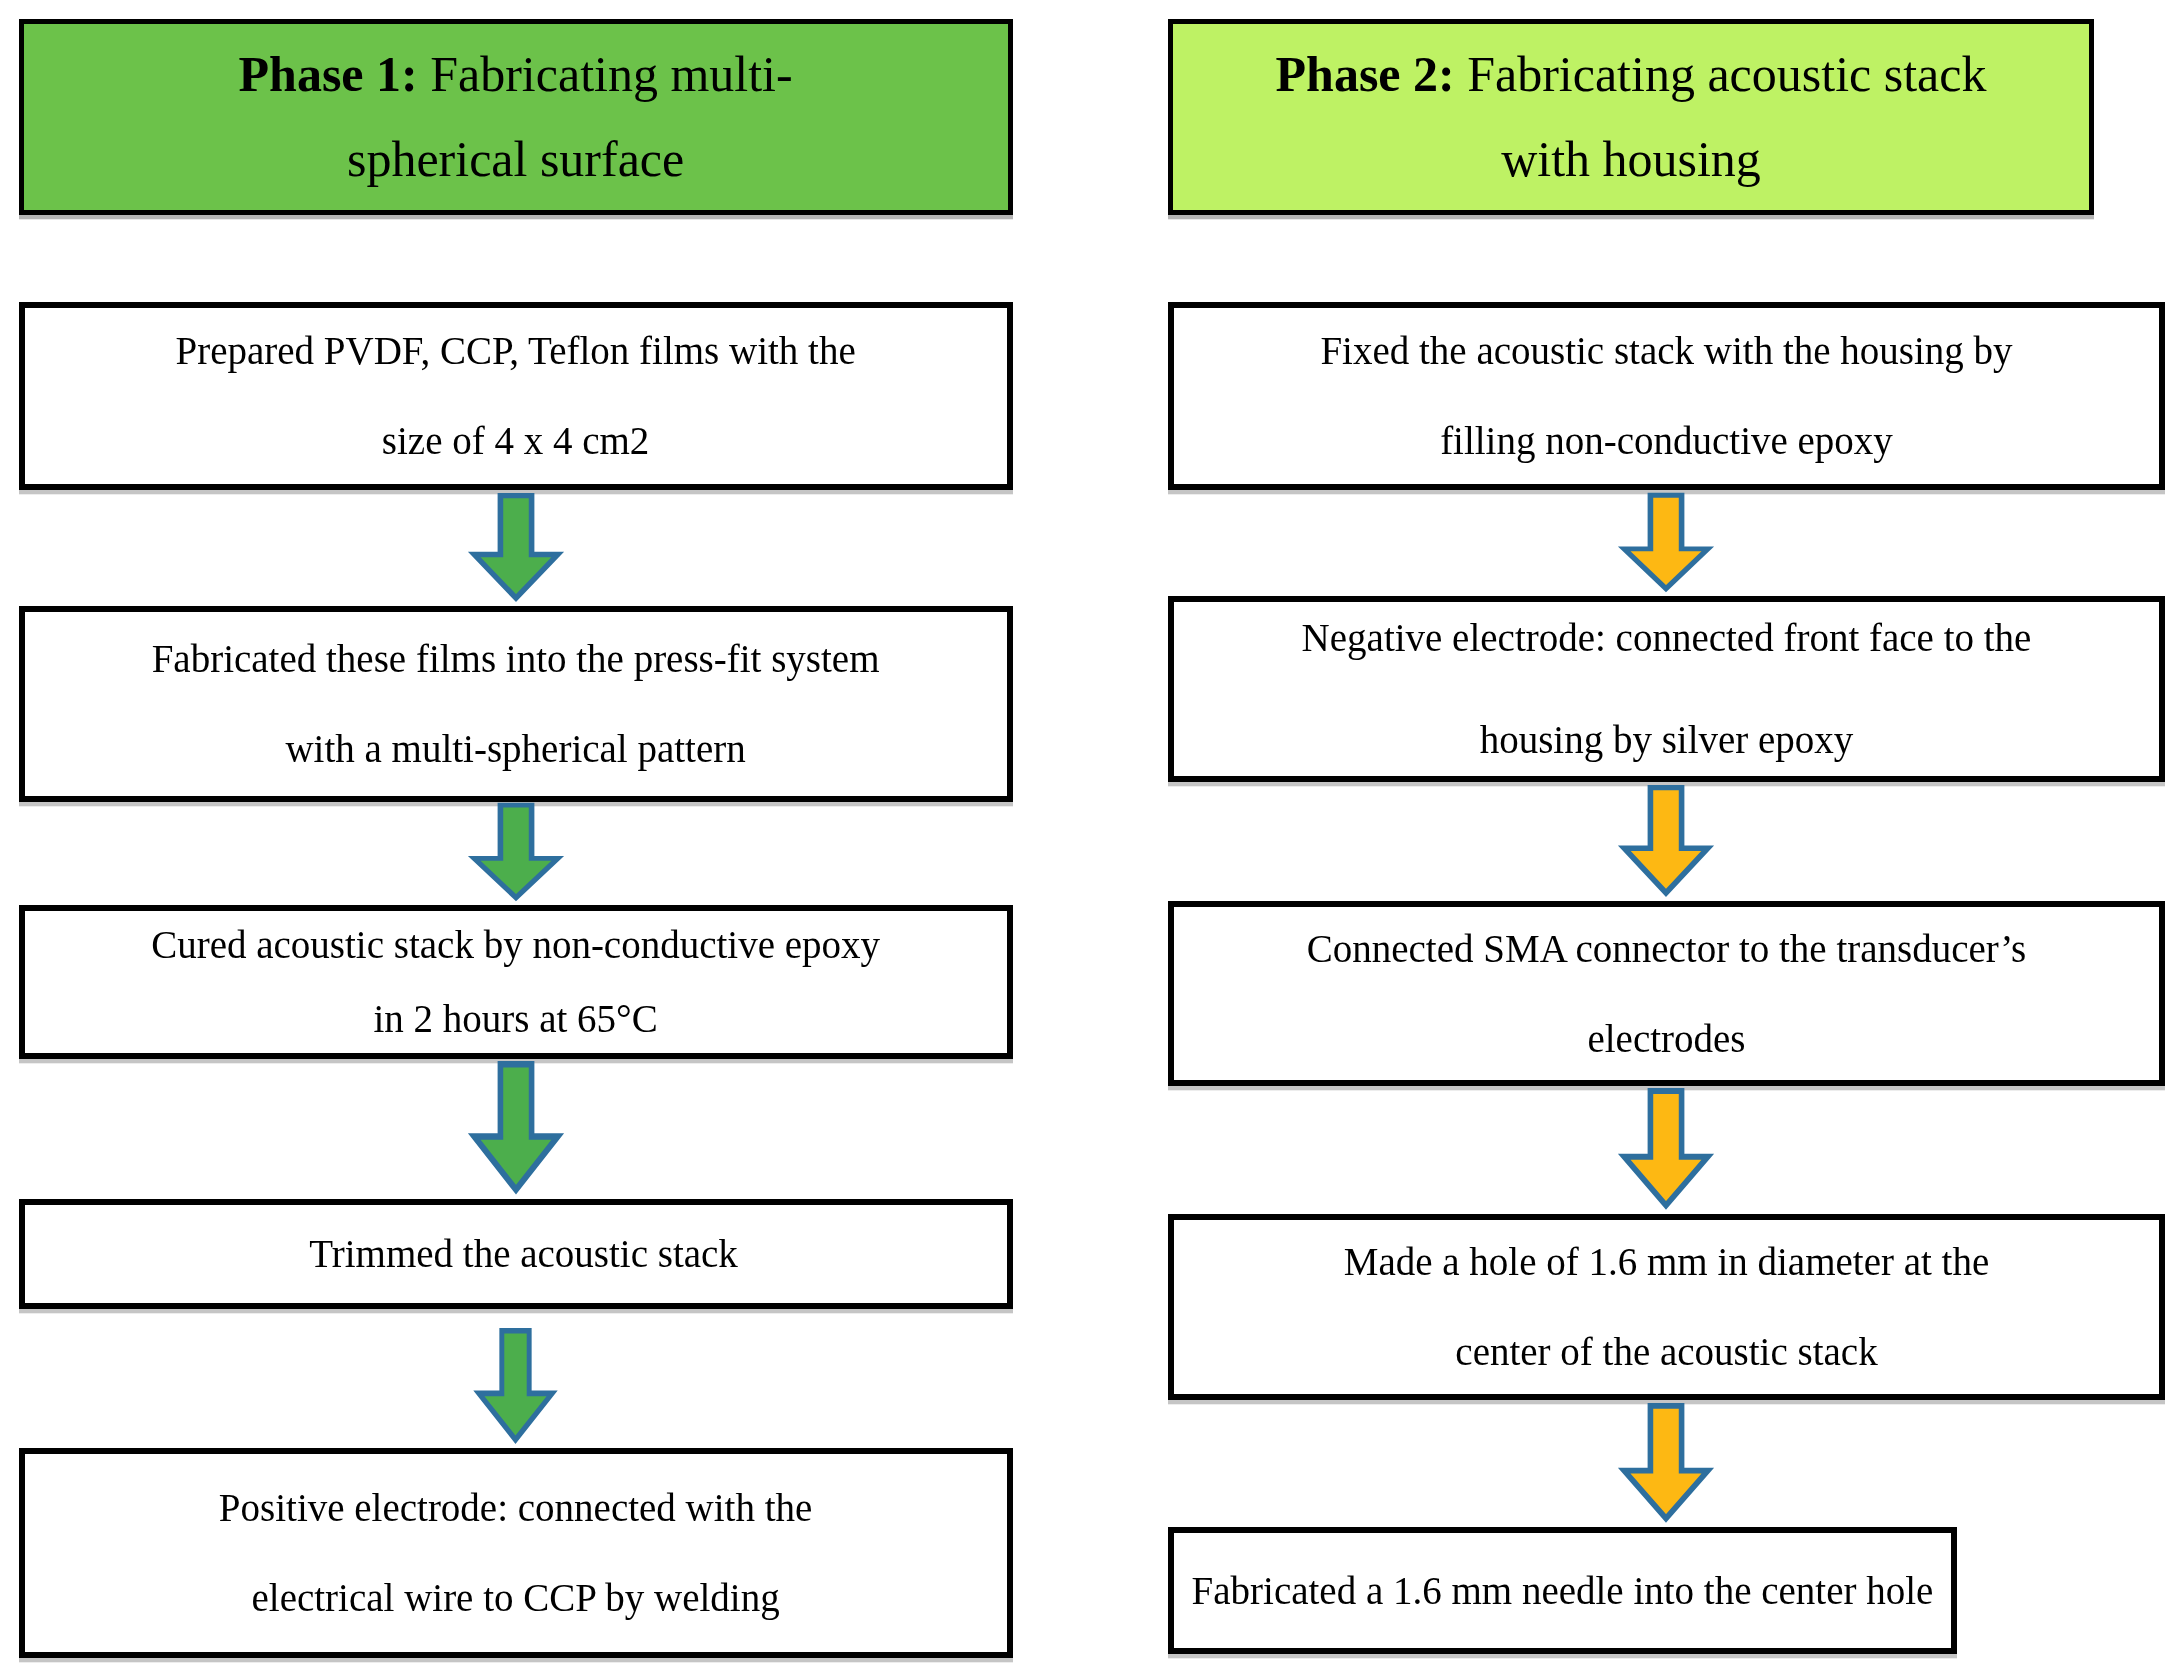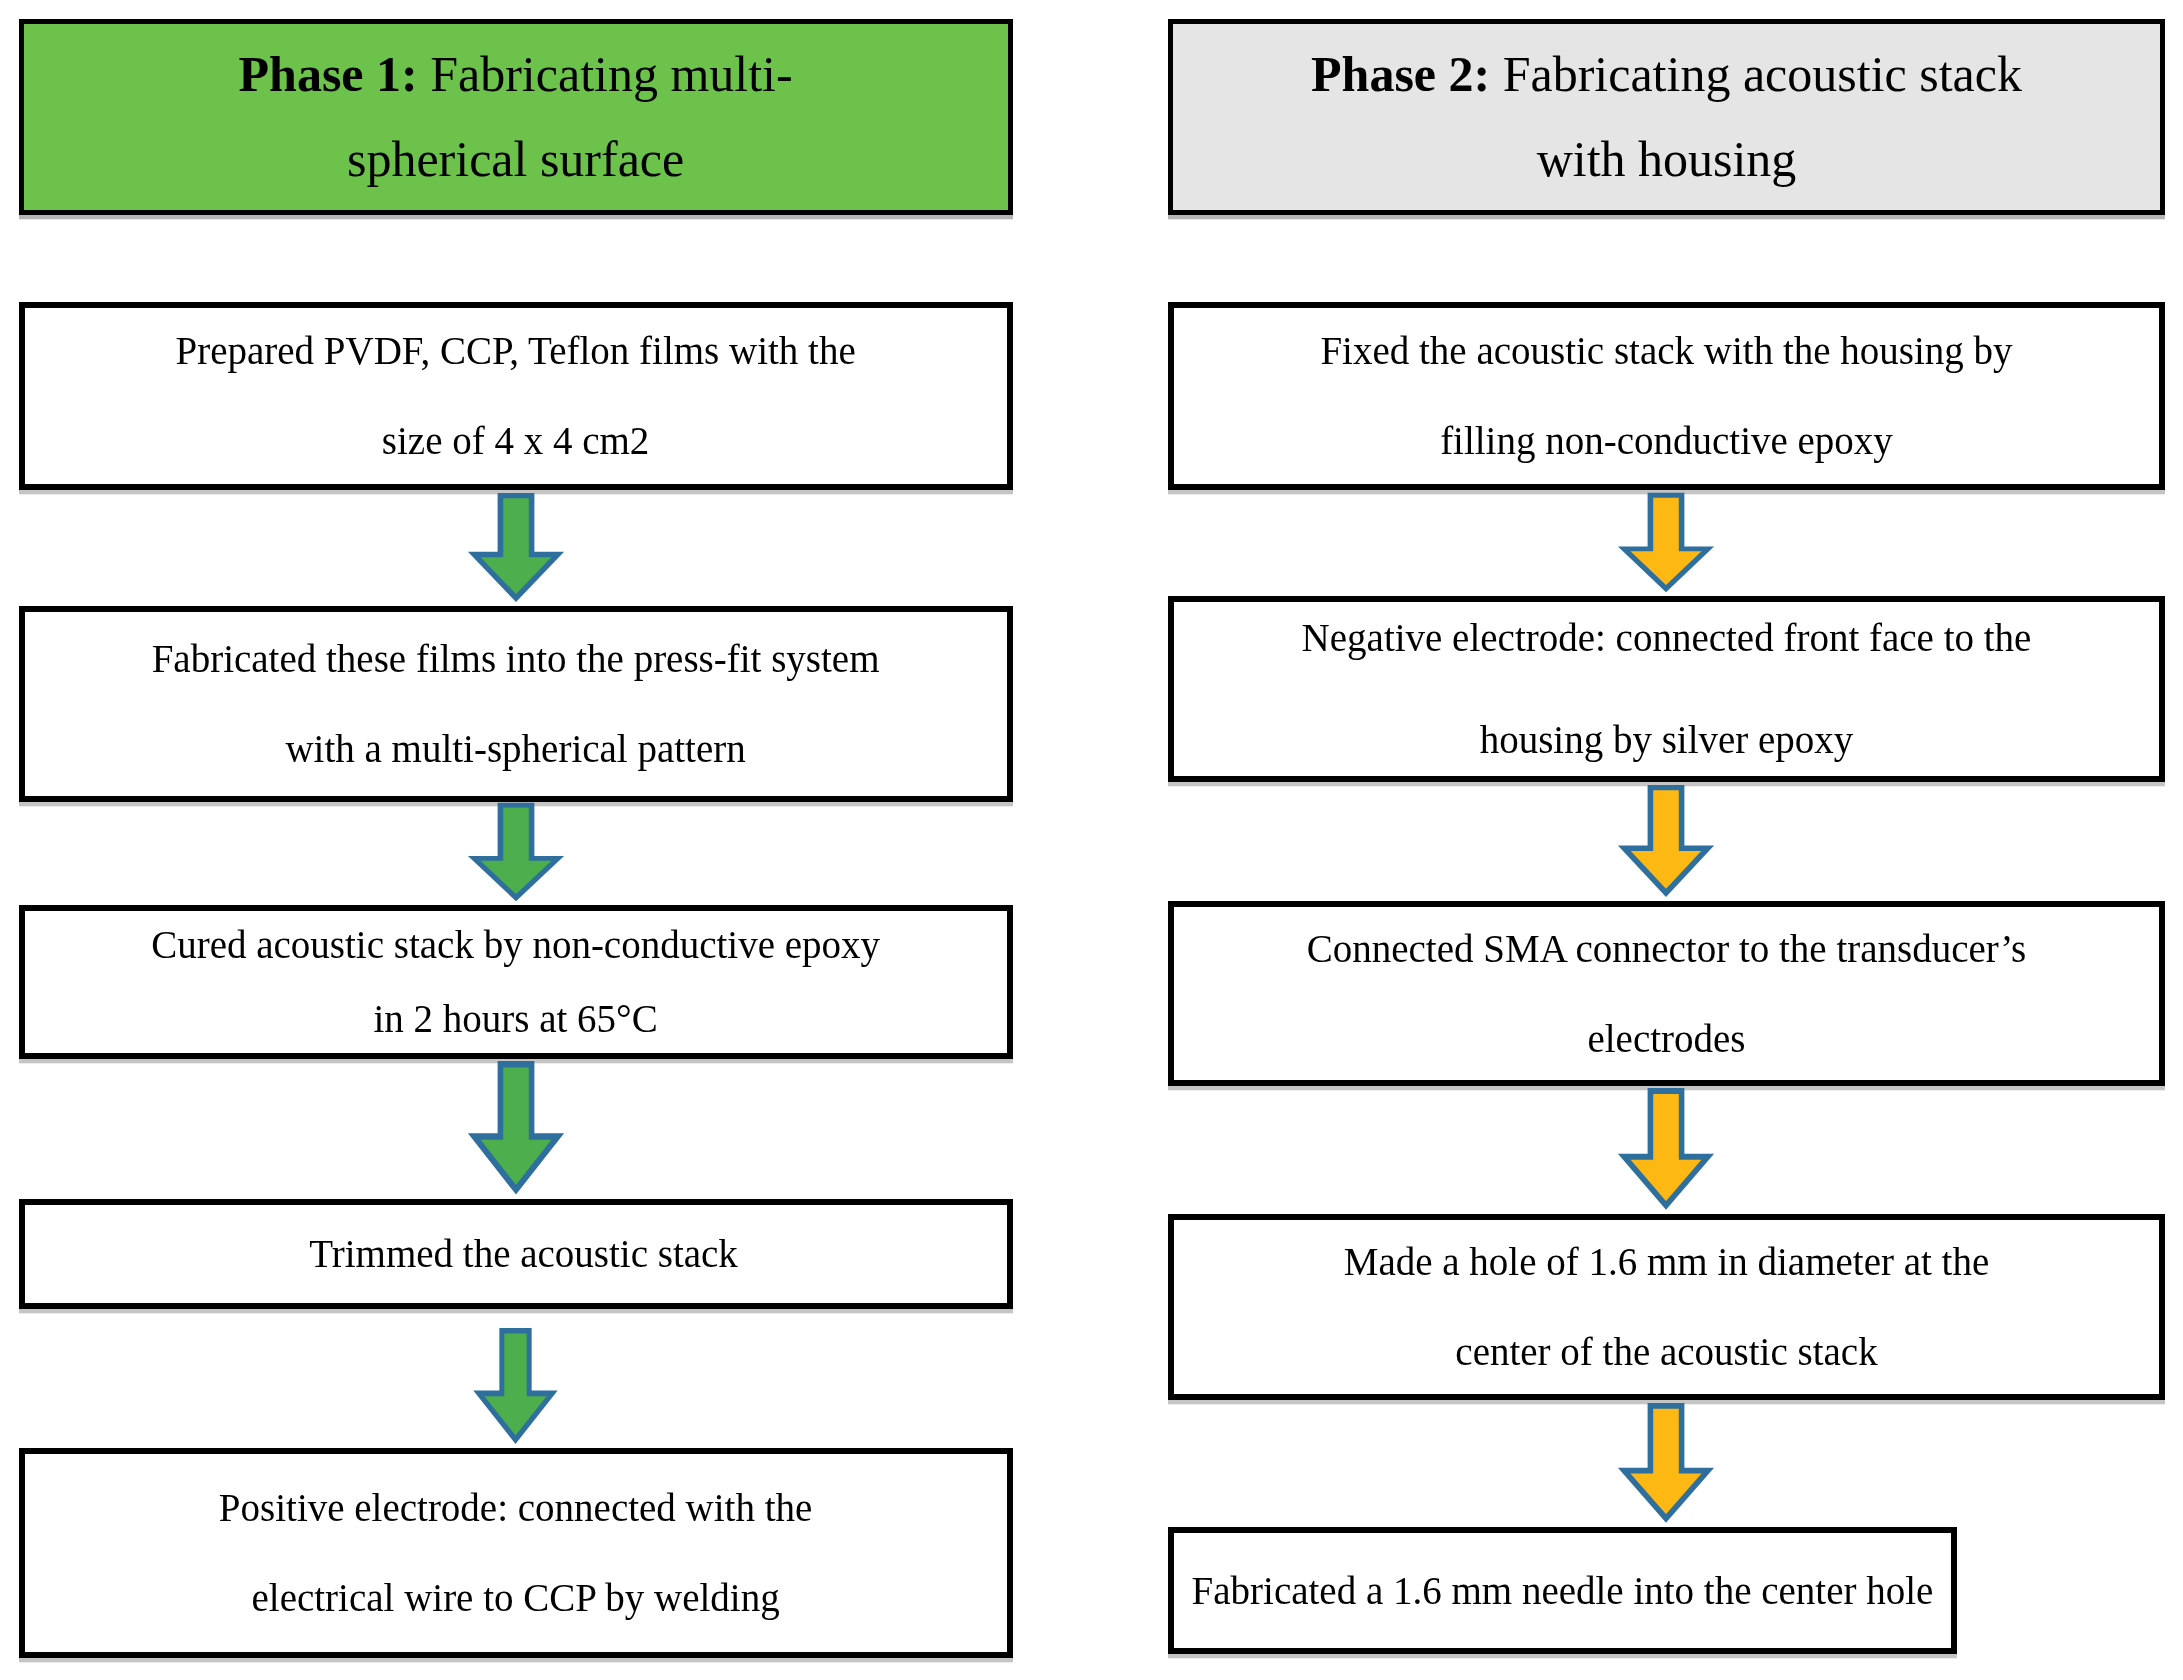--- a/index.html
+++ b/index.html
@@ -90,21 +90,21 @@
     <svg viewBox="0 0 170 190" preserveAspectRatio="none">
       <path d="M60 6 H110 V106 H152 L85 180 L18 106 H60 Z" fill="#4CAE4C" style="stroke: rgb(46, 111, 158);"></path>
     </svg>
   </div>
 
   <div class="box" style="left:18.6px; top:1448px; width:994px; height:210px;">
     <span class="line">Positive electrode: connected with the</span>
     <span class="line">electrical wire to CCP by welding</span>
   </div>
 
-  <div class="header" style="left: 1168px; top: 18.6px; width: 997px; height: 196px; background-color: #e5e5e5;">
+  <div class="header" style="left: 1168px; top: 18.6px; width: 926px; height: 196px; background-color: #bef264;">
     <span class="line"><b>Phase 2:</b><span> Fabricating acoustic stack</span></span>
     <span class="line">with housing</span>
   </div>
 
   <div class="box" style="left:1168px; top:302px; width:997px; height:188px;">
     <span class="line">Fixed the acoustic stack with the housing by</span>
     <span class="line">filling non-conductive epoxy</span>
   </div>
 
   <div class="arrow" style="left:1613px; top:492px; width:106px; height:102px;">

